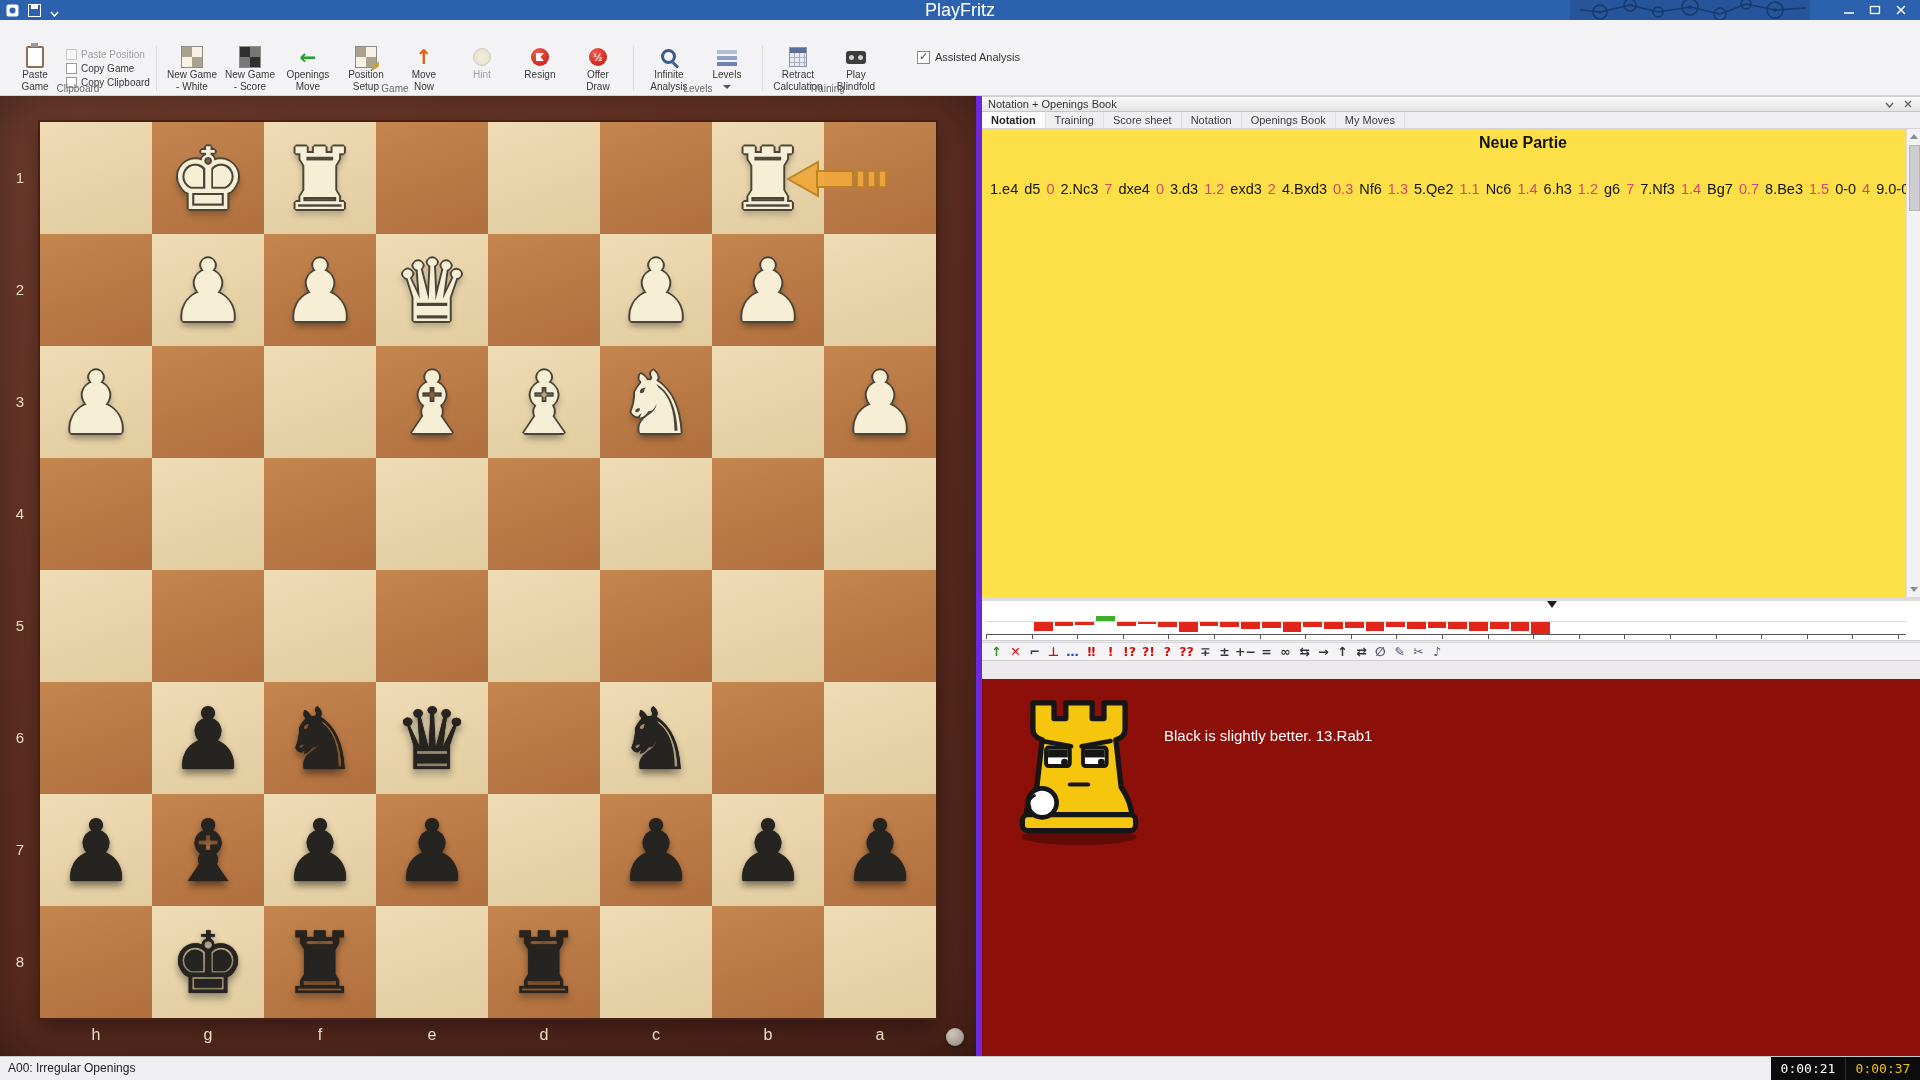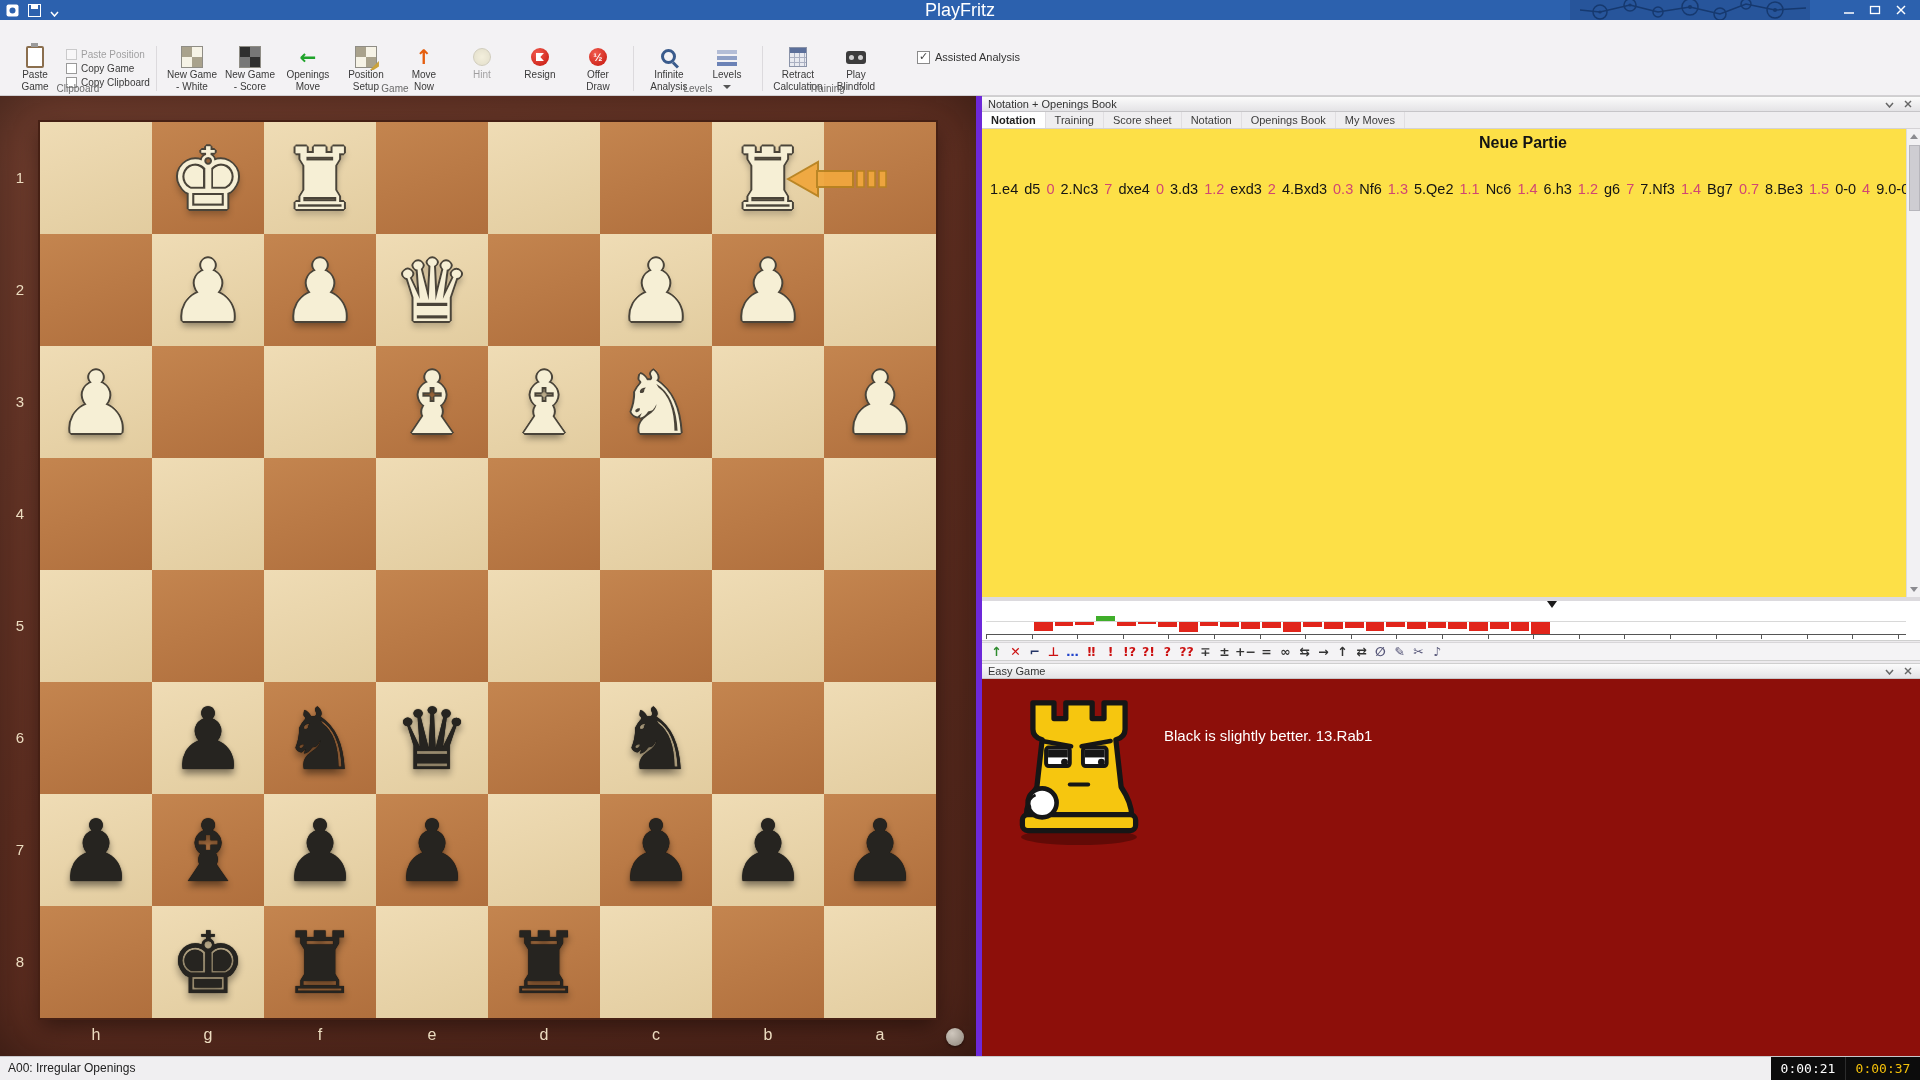--- a/index.html
+++ b/index.html
@@ -542,32 +542,20 @@
         <span class="sym" style="color: rgb(51, 51, 51);">∞</span>
         <span class="sym" style="color: rgb(51, 51, 51);">⇆</span>
         <span class="sym" style="color: rgb(51, 51, 51);">→</span>
         <span class="sym" style="color: rgb(51, 51, 51);">↑</span>
         <span class="sym" style="color: rgb(51, 51, 51);">⇄</span>
         <span class="sym" style="color: rgb(85, 85, 119);">∅</span>
         <span class="sym" style="color: rgb(85, 85, 119);">✎</span>
         <span class="sym" style="color: rgb(85, 85, 119);">✂</span>
         <span class="sym" style="color: rgb(85, 85, 119);">♪</span>
       </div>
-    <div class="phead easy-header">
-      <span>Easy Game</span>
-      <span class="hicons">
-        <span><svg width="9" height="6">
-              <polyline points="1,1 4.5,5 8,1" fill="none" stroke="#666" stroke-width="1.5"></polyline>
-            </svg></span>
-        <span><svg width="8" height="8">
-              <line x1="1" y1="1" x2="7" y2="7" stroke="#666" stroke-width="1.4"></line>
-              <line x1="7" y1="1" x2="1" y2="7" stroke="#666" stroke-width="1.4"></line>
-            </svg></span>
-      </span>
-    </div>
     <div class="easy-area">
       <svg class="mascot" width="150" height="158" viewBox="0 0 110 120">
         <ellipse cx="55" cy="114" rx="44" ry="6" fill="rgba(0,0,0,0.3)"></ellipse>
         <path d="M20,12 h16 v12 h9 v-12 h20 v12 h9 v-12 h16 v20 q0,6 -7,8 l4,36 q8,12 8,22 h-80 q0,-10 8,-22 l4,-36 q-7,-2 -7,-8 z" fill="#f6c60f" stroke="#161616" stroke-width="4" stroke-linejoin="round"></path>
         <rect x="12" y="97" width="86" height="12" rx="4" fill="#f6c60f" stroke="#161616" stroke-width="4"></rect>
         <rect x="30" y="46" width="18" height="14" rx="2" fill="#fff" stroke="#161616" stroke-width="3"></rect>
         <rect x="58" y="46" width="18" height="14" rx="2" fill="#fff" stroke="#161616" stroke-width="3"></rect>
         <rect x="31.5" y="47.5" width="15" height="6" fill="#161616"></rect>
         <rect x="59.5" y="47.5" width="15" height="6" fill="#161616"></rect>
         <circle cx="44" cy="57" r="2.6" fill="#161616"></circle>

